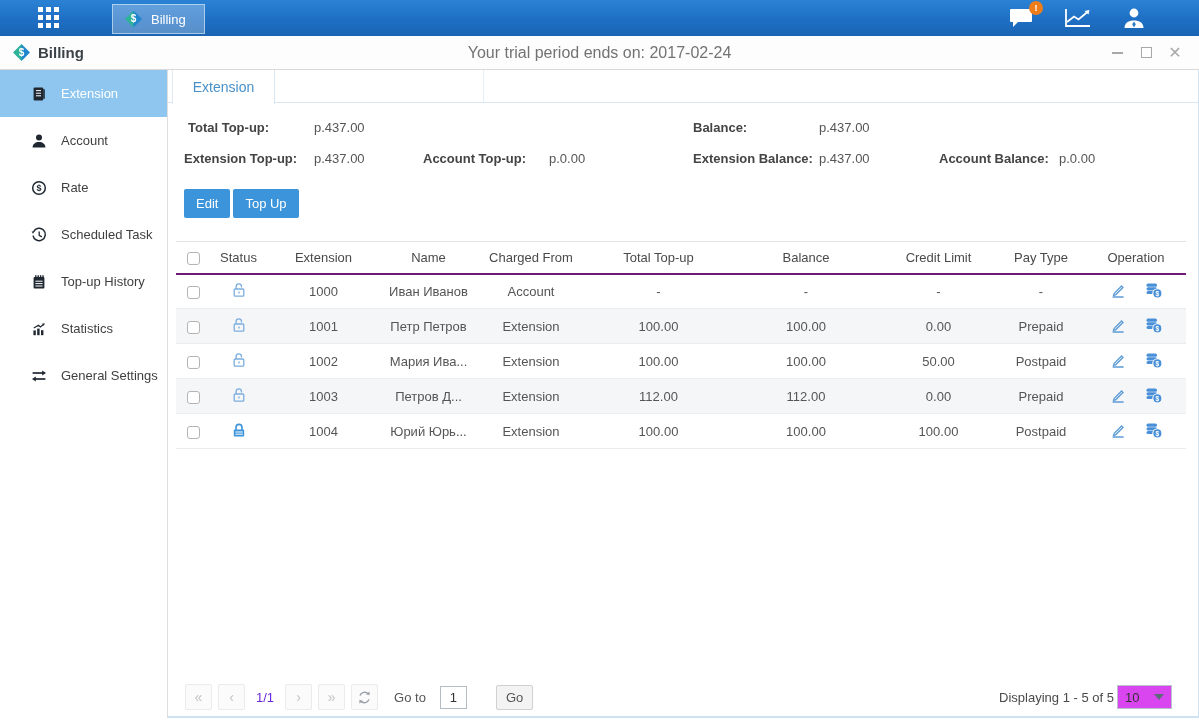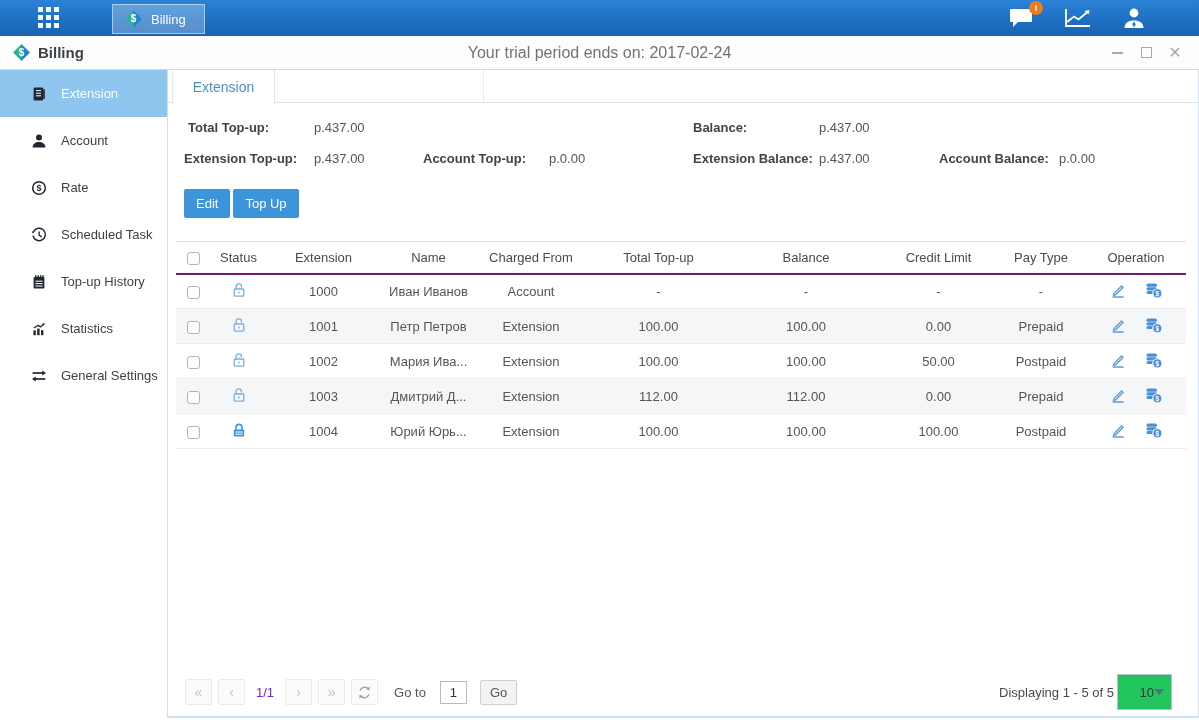--- a/index.html
+++ b/index.html
@@ -75,26 +75,26 @@
 
   
   .footer { position:absolute; left:0; right:0; bottom:8px; display:flex; align-items:center; padding:0 26px 0 17px; }
   .pgbtn { width:27px; height:26px; border:1px solid #ebebeb; background:#fbfbfb; border-radius:2px;
            color:#c3c3c3; font-size:14px; display:flex; align-items:center; justify-content:center; cursor:pointer; }
   .pgroup { display:flex; align-items:center; gap:6px; }
   .pageno { color:#6d28d9; margin:0 5px; }
   .gotolbl { color:#555; margin-left:10px; }
   .gotoin { width:27px; height:23px; border:1px solid #b5bdc4; text-align:center; font-size:13px; color:#333;
             font-family:inherit; margin-left:8px; }
-  .gobtn { height:25px; padding:0 9px; margin-left:7px; border:1px solid #d0d0d0; background:#f3f3f3; border-radius:2px;
+  .gobtn { height:25px; padding:0 9px; margin-left:23px; border:1px solid #d0d0d0; background:#f3f3f3; border-radius:2px;
            color:#555; font-size:13px; font-family:inherit; cursor:pointer; }
   .fright { margin-left:auto; display:flex; align-items:center; gap:3px; }
   .disp { color:#4a4a4a; }
-  .pagesize { width:55px; height:36px; border:1px solid #b9c2ca; background:#22c55e; display:flex; align-items:center;
-              justify-content:flex-end; padding:0 7px; cursor:pointer; color:#333; }
+  .pagesize { width:55px; height:24px; border:1px solid #b9c2ca; background:#d946ef; display:flex; align-items:center;
+              justify-content:space-between; padding:0 7px; cursor:pointer; color:#333; }
   .caret { width:0; height:0; border-left:5px solid transparent; border-right:5px solid transparent; border-top:6px solid #5a6b7a; }
 </style>
 </head>
 <body>
 
 <div class="topbar">
   <div class="appgrid">
     <span></span>
       <span></span>
       <span></span>
@@ -425,21 +425,21 @@
                 <span class="lockico">
                   <svg width="18" height="18" viewBox="0 0 18 18" fill="none" stroke="#7badde" stroke-width="1.3">
                     <rect x="4.2" y="8" width="9.6" height="7.2" rx="1"></rect>
                     <path d="M6.1 8 V5.6 a2.7 2.7 0 0 1 5.4 0 V6.6"></path>
                     <line x1="9" y1="10.6" x2="9" y2="12.6"></line>
                   </svg>
                 </span>
                 
               </td>
               <td>1003</td>
-              <td>Дмитрий Д...</td>
+              <td>Петров Д...</td>
               <td>Extension</td>
               <td>112.00</td>
               <td>112.00</td>
               <td>0.00</td>
               <td>Prepaid</td>
               <td>
                 <span class="opcell">
                   <span class="opico">
                     <svg width="18" height="18" viewBox="0 0 18 18" fill="none" stroke="#5b9bd5" stroke-width="1.3">
                       <path d="M5.2 12.4 L12.6 5 L14 6.4 L6.6 13.8 L4.6 14.4 Z"></path>

